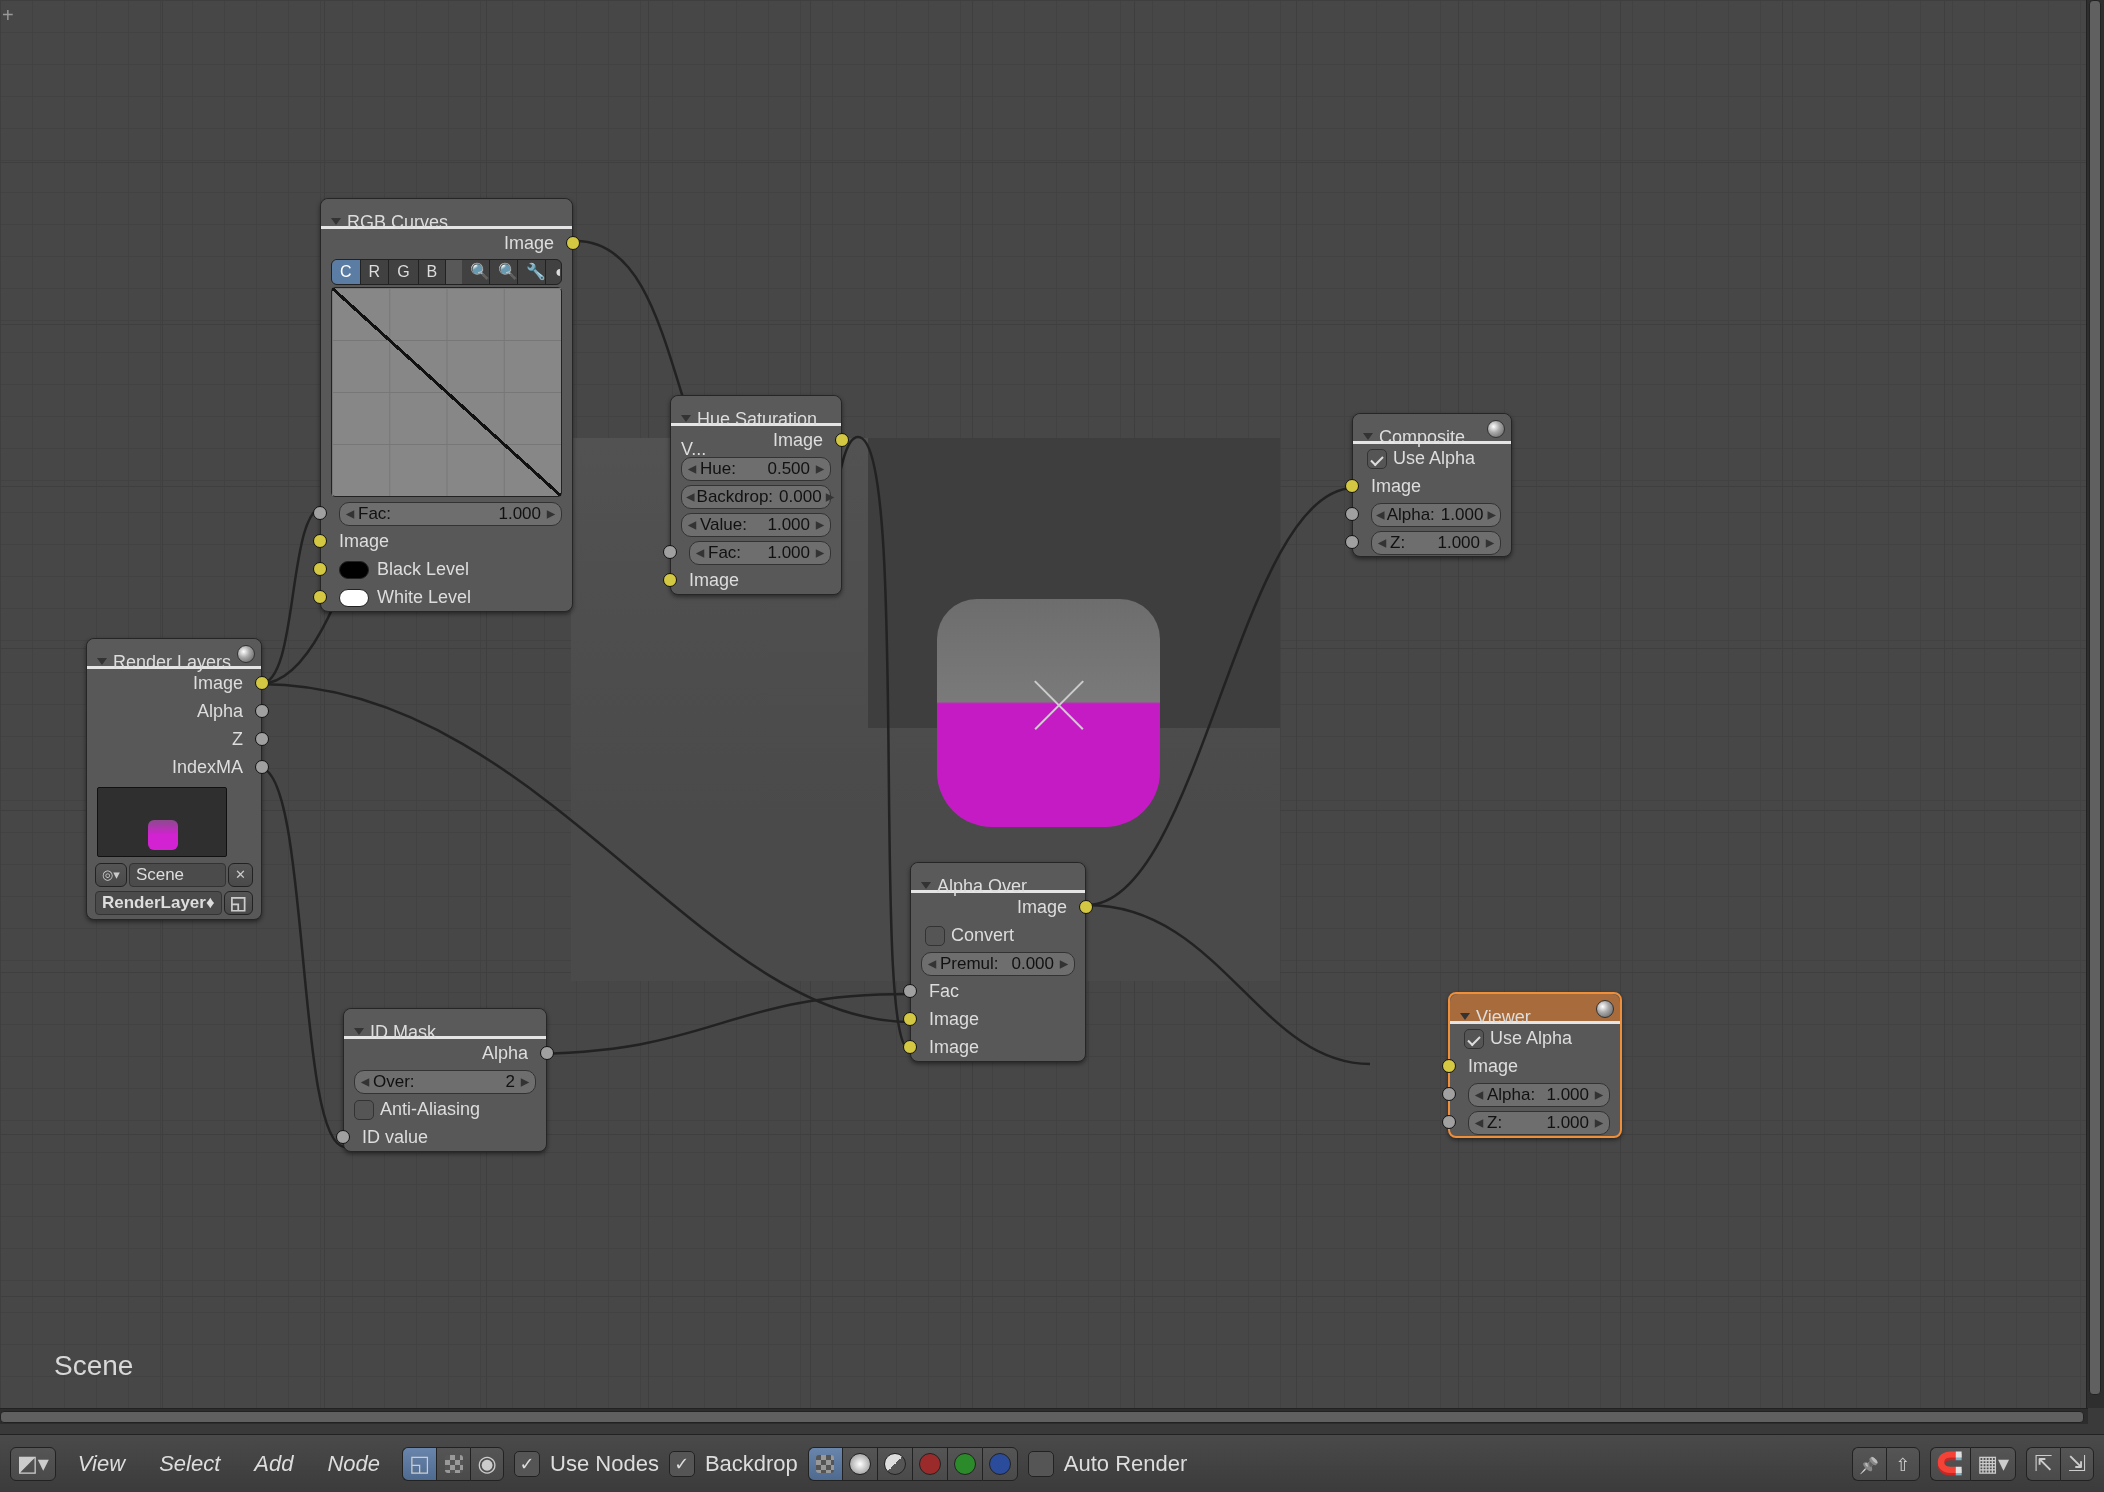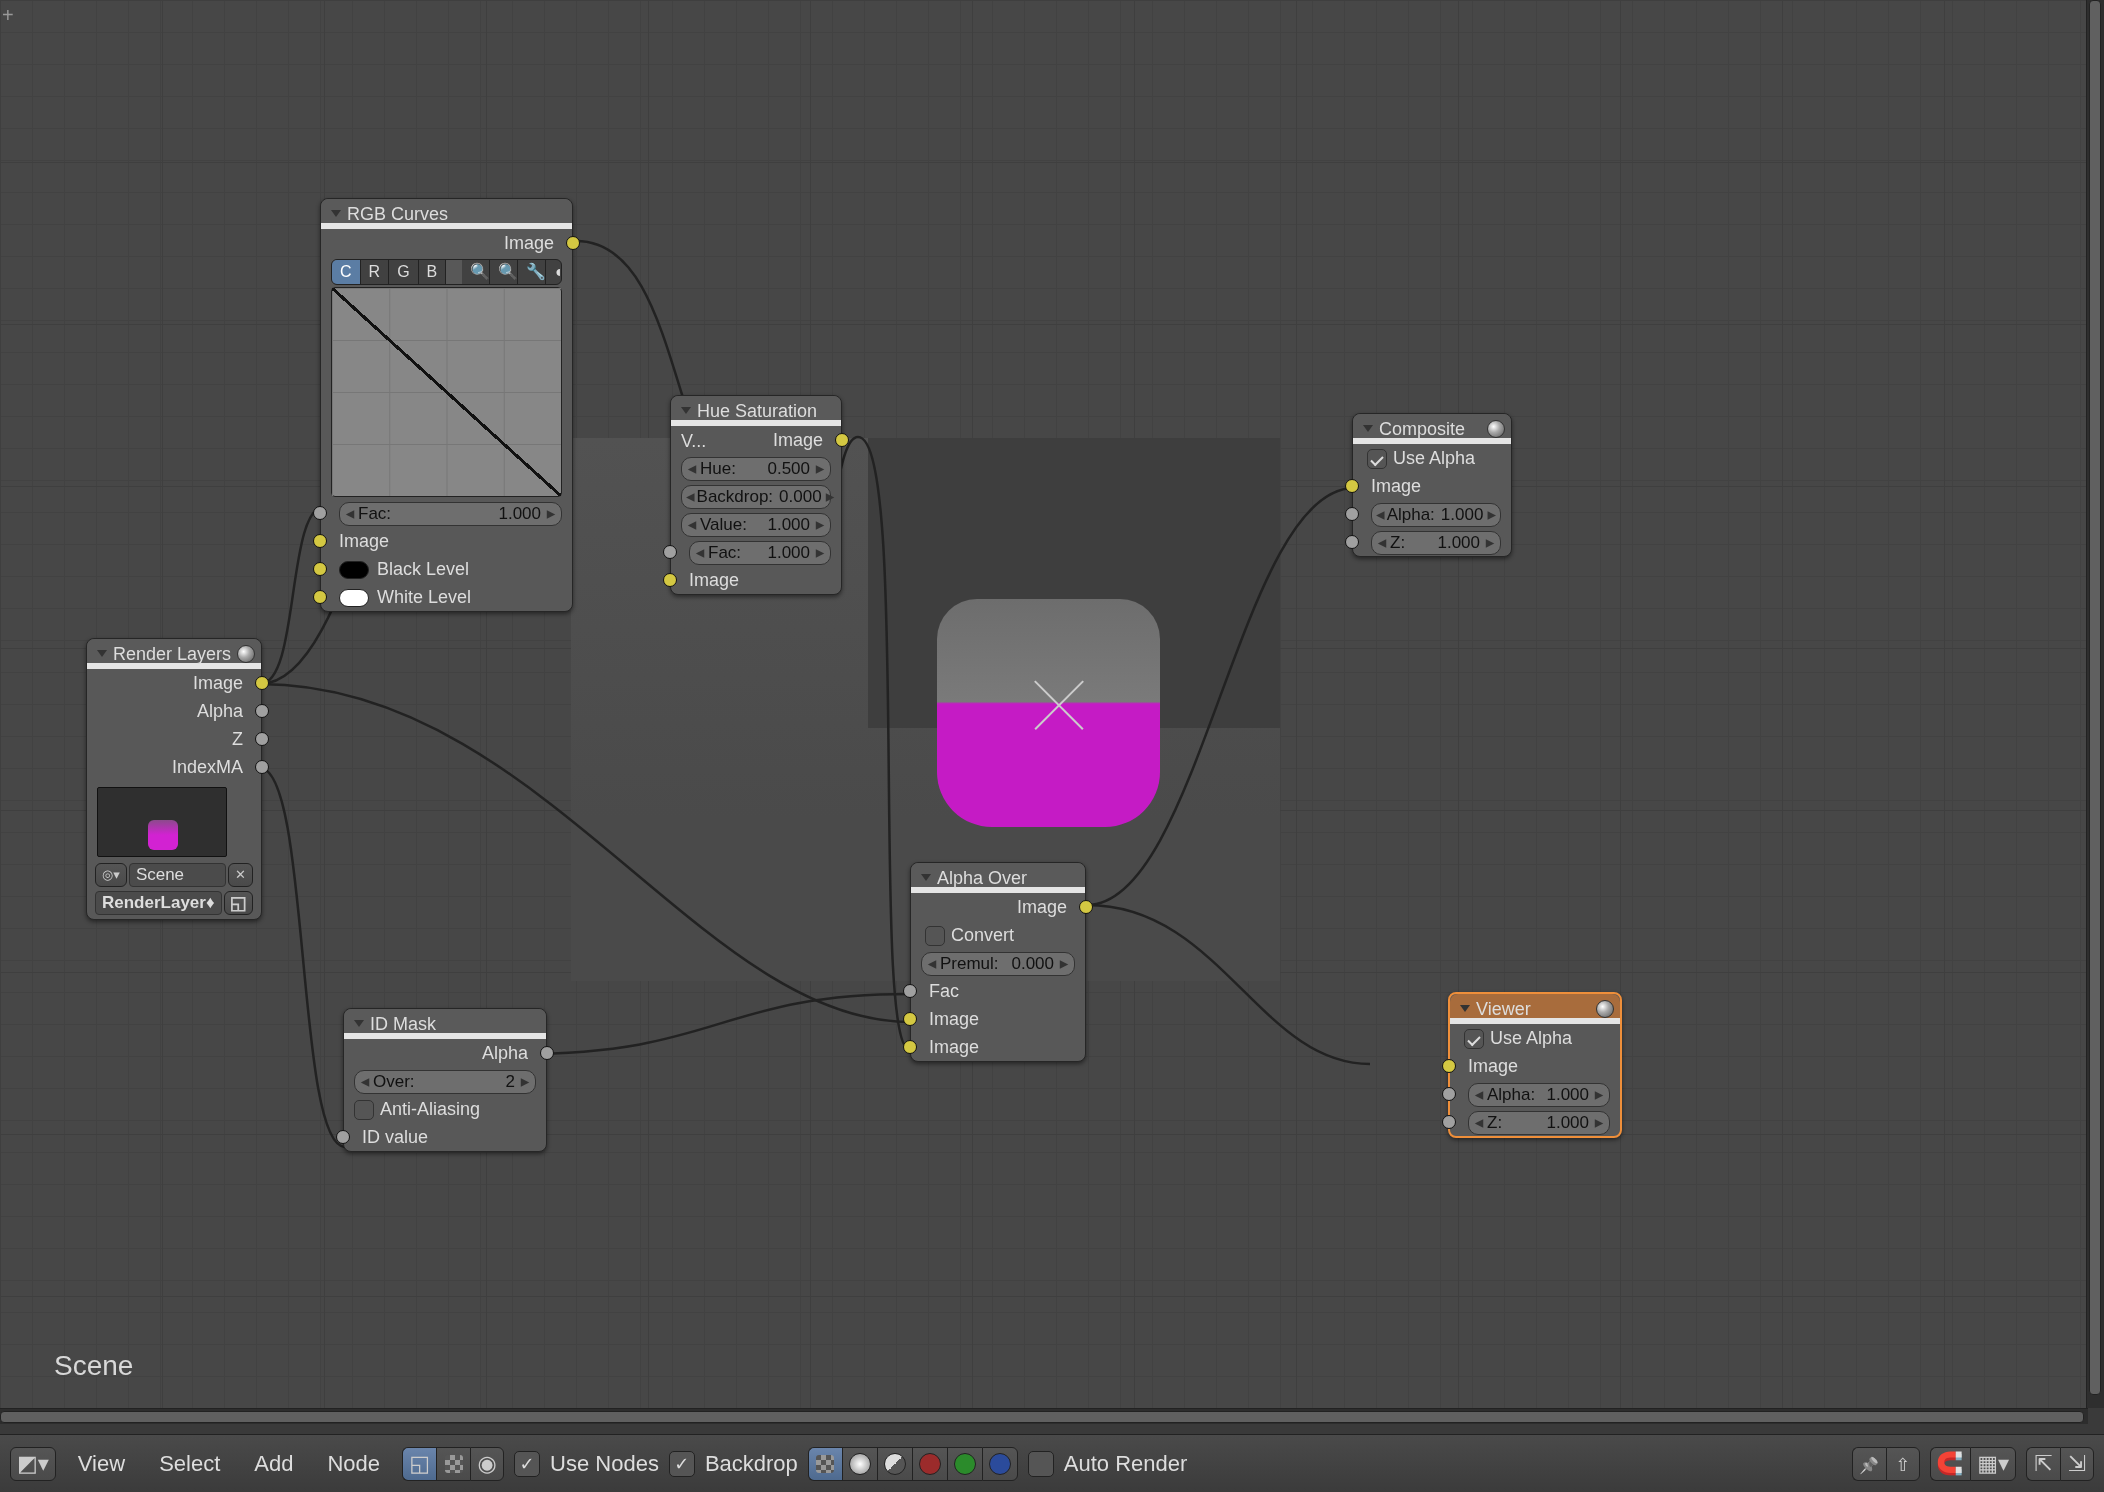--- a/index.html
+++ b/index.html
@@ -44,22 +44,22 @@
 .scroll-h { position:absolute; left:0; top:1408px; height:16px; width:2088px; background:#2d2d2d; border-top:1px solid #222;}
 .scroll-h .thumb { position:absolute; top:2px; left:0; width:2084px; height:12px; background:#606060; border:1px solid #222; border-radius:4px;}
 
 
 .node {
   position:absolute; background:#585858; border:1px solid #262626; border-radius:8px;
   box-shadow:0 2px 4px #0007; color:#ddd; font-size:18px;
 }
 .node.sel { border:2px solid #ef8f3a; }
 .node .hdr {
-  height:30px; line-height:30px; padding:0 10px; background:#5a5a5a;
-  border-radius:8px 8px 0 0; position:relative; font-size:18px; border-bottom:6px solid #e5e5e5;
+  height:30px; line-height:30px; padding:8px 10px; background:#5a5a5a;
+  border-radius:8px 8px 0 0; position:relative; font-size:18px; border-bottom:3px solid #e5e5e5;
 }
 .node.sel .hdr { background:#a86c3c; }
 .node .hdr .tri { display:inline-block; width:10px; height:10px; margin-right:6px;
   border-left:5px solid transparent; border-right:5px solid transparent; border-top:7px solid #333;}
 .node .hdr .ball {
   position:absolute; right:6px; top:6px; width:18px; height:18px; border-radius:50%;
   background:radial-gradient(circle at 35% 35%,#fff,#aaa 40%,#555);
   border:1px solid #333;
 }
 .node .row { position:relative; height:28px; line-height:28px; padding:0 10px; }
@@ -142,21 +142,21 @@
 .hbtn {
   display:inline-flex; align-items:center; justify-content:center;
   height:34px; min-width:34px; border:1px solid #222; border-radius:6px;
   background:linear-gradient(#555,#4a4a4a); padding:0 6px; color:#ccc;
 }
 .hbtn.act { background:linear-gradient(#6a85ac,#4e6a8f); }
 .hgroup { display:inline-flex; }
 .hgroup .hbtn { border-radius:0; border-right:none; }
 .hgroup .hbtn:first-child{ border-radius:6px 0 0 6px;}
 .hgroup .hbtn:last-child{ border-radius:0 6px 6px 0; border-right:1px solid #222;}
-.menu-item { padding:0 12px; cursor:pointer; }
+.menu-item { padding:0 12px; cursor:pointer;font-style:italic; }
 .hchk {
   width:26px; height:26px; border:1px solid #222; border-radius:5px;
   background:#555; display:inline-flex; align-items:center; justify-content:center;
 }
 .hchk.on:after{content:"✓"; color:#ddd; font-size:18px;}
 .dot { width:22px; height:22px; border-radius:50%; border:1px solid #222; }
 
 svg.wires { position:absolute; left:0; top:0; pointer-events:none; }
 svg.wires path { stroke:#222; stroke-width:2.5; fill:none; }
 

